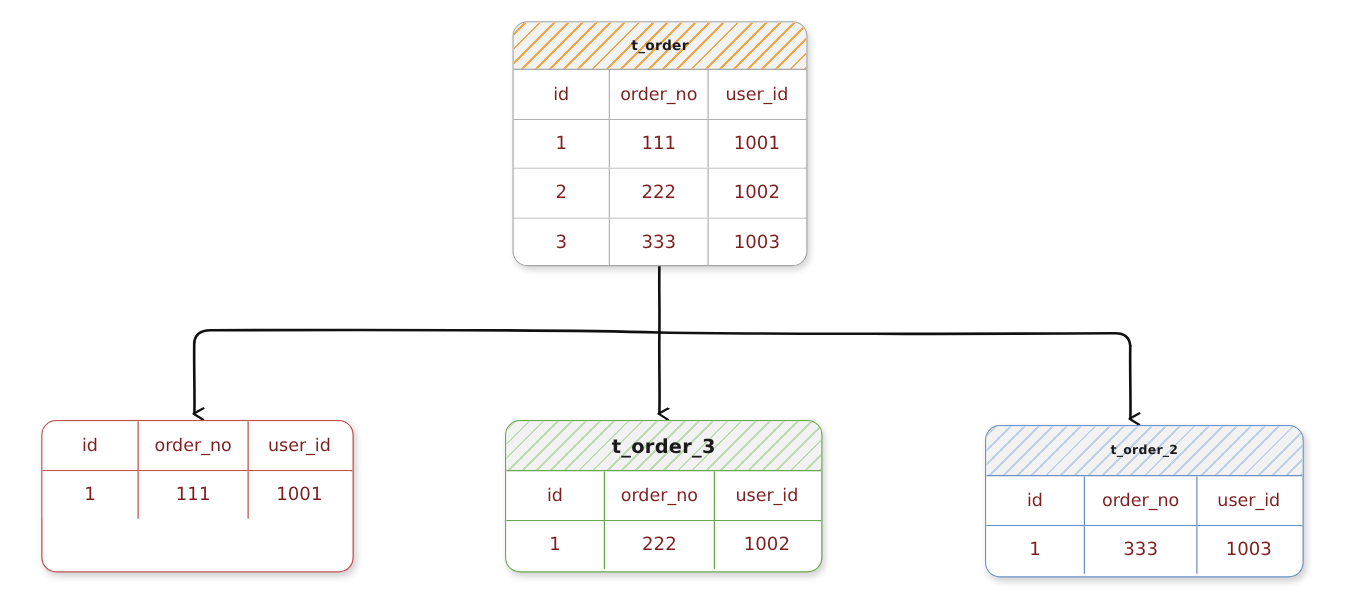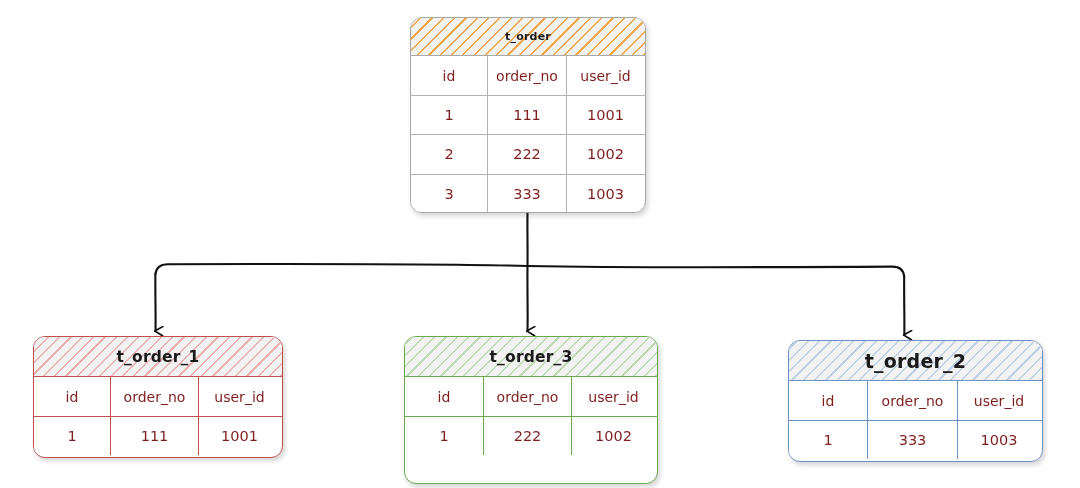--- a/index.html
+++ b/index.html
@@ -130,21 +130,21 @@
   #tbl-red .hdr-row .grid-cell { font-size: 14px; }
   #tbl-red .c0 { width: 76px; }
   #tbl-red .c1 { width: 88px; }
   #tbl-red .c2 { width: 82px; }
 
   
   #tbl-green {
     left: 404px;
     top: 336px;
     width: 254px;
-    height: 148px;
+    height: 122px;
     border: 1.8px solid #6aa84f;
   }
   #tbl-green .hdr {
     height: 40px;
     line-height: 40px;
     font-size: 15.5px;
     border-bottom: 1.6px solid #6aa84f;
   }
   #tbl-green .hdr::after {
     background-image: repeating-linear-gradient(
@@ -164,21 +164,21 @@
   #tbl-blue {
     left: 788px;
     top: 340px;
     width: 255px;
     height: 122px;
     border: 1.8px solid #6d91c4;
   }
   #tbl-blue .hdr {
     height: 40px;
     line-height: 40px;
-    font-size: 19px;
+    font-size: 10px;
     border-bottom: 1.6px solid #6d91c4;
   }
   #tbl-blue .hdr::after {
     background-image: repeating-linear-gradient(
       -45deg, #b6cbe6 0 1.6px, rgba(0,0,0,0) 1.6px 8px);
     opacity: .85;
   }
   #tbl-blue .grid-row { height: 39px; }
   #tbl-blue .grid-row + .grid-row { border-top: 1.5px solid #6d91c4; }
   #tbl-blue .grid-cell + .grid-cell { border-left: 1.5px solid #6d91c4; }
@@ -233,23 +233,20 @@
       <div class="grid-cell c2">1002</div>
     </div>
     <div class="grid-row">
       <div class="grid-cell c0">3</div>
       <div class="grid-cell c1">333</div>
       <div class="grid-cell c2">1003</div>
     </div>
   </div>
 
   <div class="table-card" id="tbl-red">
-    <div class="hdr">
-      <span class="hdr-label">t_order_1</span>
-    </div>
     <div class="grid-row hdr-row">
       <div class="grid-cell c0">id</div>
       <div class="grid-cell c1">order_no</div>
       <div class="grid-cell c2">user_id</div>
     </div>
     <div class="grid-row">
       <div class="grid-cell c0">1</div>
       <div class="grid-cell c1">111</div>
       <div class="grid-cell c2">1001</div>
     </div>

